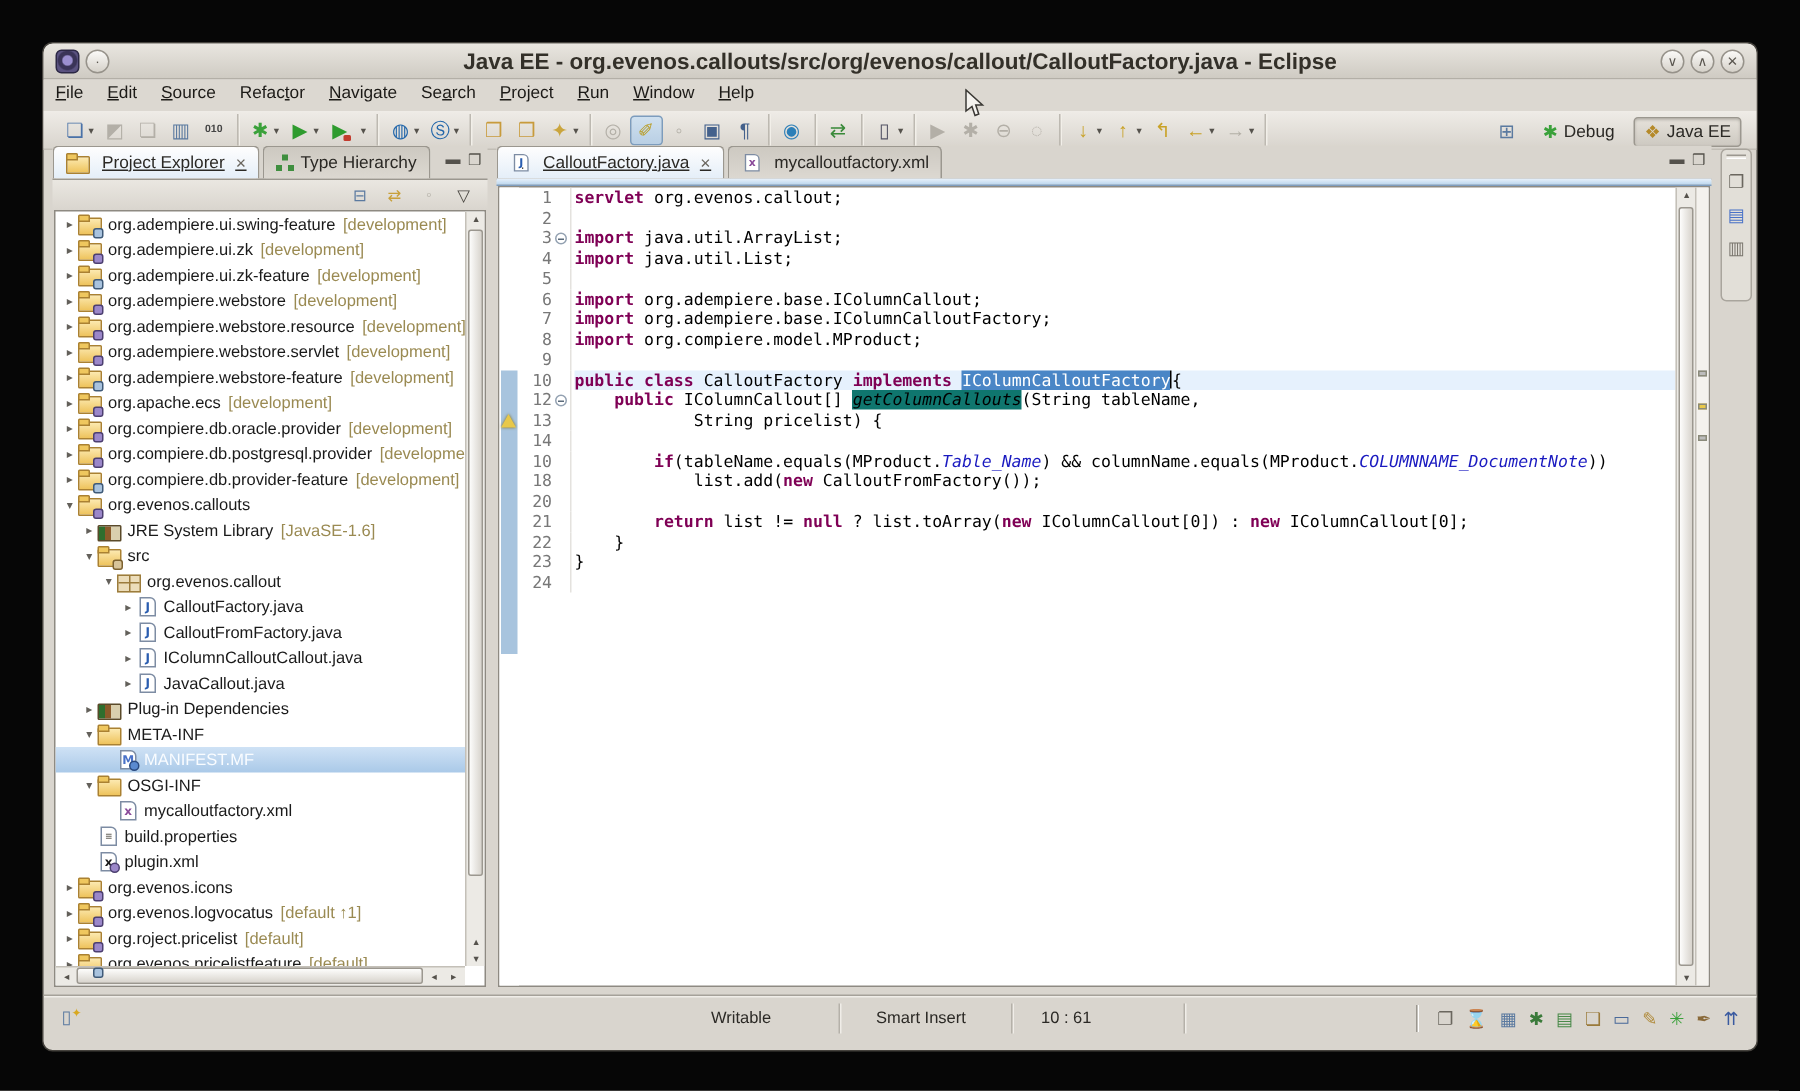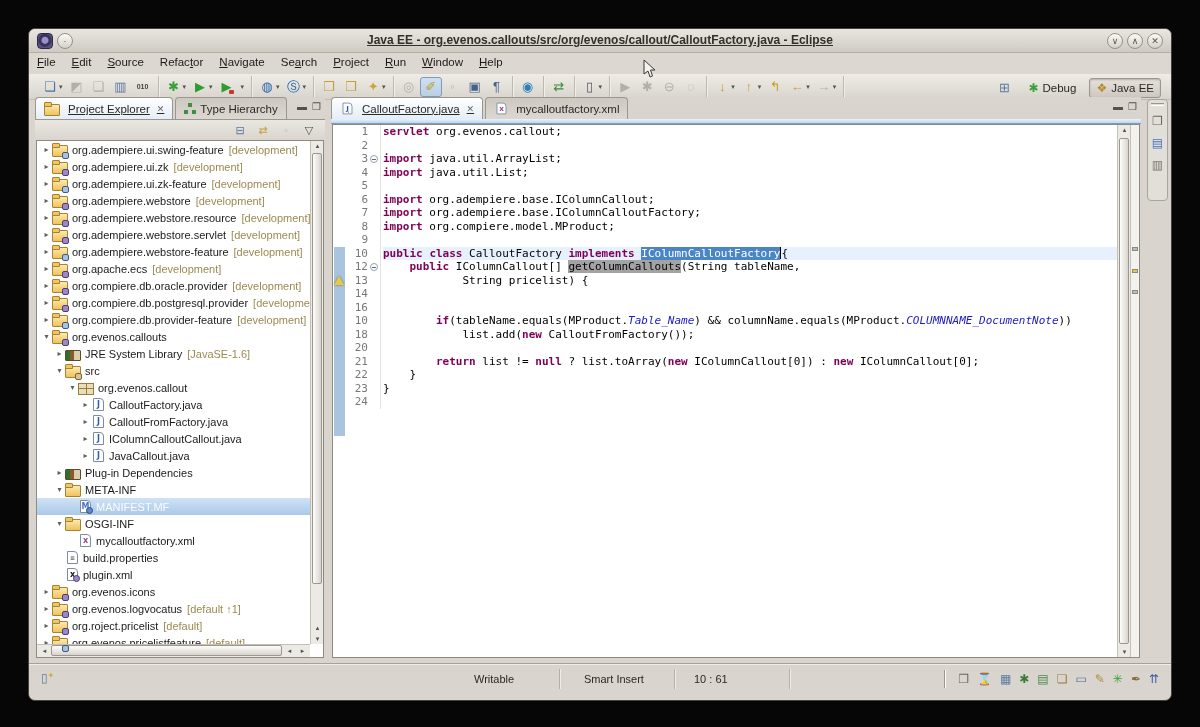--- a/index.html
+++ b/index.html
@@ -4,21 +4,21 @@
 <style>
   html,body{margin:0;padding:0;background:#060606;width:1200px;height:727px;overflow:hidden;
     font-family:"Liberation Sans",sans-serif;-webkit-font-smoothing:antialiased;}
   *{box-sizing:border-box;}
 
   
   .win{position:absolute;left:28px;top:28px;width:1144px;height:673px;background:#d9d5ce;
     border:1px solid #45423d;border-radius:7px;box-shadow:inset 0 1px 0 #efece7;}
   .titlebar{position:absolute;left:0;top:0;right:0;height:24px;border-radius:7px 7px 0 0;
     background:linear-gradient(#e9e6e0,#cfcbc3);border-bottom:1px solid #b3afa7;}
-  .title{position:absolute;left:0;right:0;top:4px;text-align:center;font-size:12px;font-weight:bold;color:#333029;text-decoration:underline;}
+  .title{position:absolute;left:0;right:0;top:4px;text-align:center;font-size:15px;font-weight:bold;color:#333029;}
   .wicon{position:absolute;left:8px;top:4px;width:16px;height:16px;border-radius:4px;
     background:radial-gradient(circle at 50% 45%,#9b8fd0 0 3px,#3a3458 4px 6px,#5a5280 7px);border:1px solid #2c2845;}
   .wbtn{position:absolute;top:4px;width:16px;height:16px;border-radius:50%;
     background:linear-gradient(#fbfaf8,#d5d1c9);border:1px solid #96928a;color:#5a564f;
     font-size:9px;line-height:14px;text-align:center;cursor:default;}
   .cursor{position:absolute;left:614px;top:30px;z-index:50;}
 
   
   .menubar{position:absolute;left:0;top:24px;right:0;height:21px;background:#dcd8d1;font-size:11.5px;color:#1c1a17;}
   .menu-item{display:inline-block;padding:3px 8px 0 8px;height:21px;}
@@ -100,21 +100,21 @@
   .cline{display:flex;height:13.5px;white-space:pre;}
   .ln{width:22px;text-align:right;color:#787878;flex:none;}
   .foldc{width:13px;flex:none;position:relative;border-right:1px solid #e4e2de;margin-right:2px;}
   .foldm{position:absolute;left:2px;top:2.5px;width:8px;height:8px;border:1px solid #93a1b1;border-radius:50%;background:#fff;}
   .foldm::before{content:"";position:absolute;left:1px;top:3px;width:4px;height:1px;background:#5a6a7a;}
   .ct{flex:1;color:#000;}
   .cline.current .ct{background:#e6f1fd;}
   .tk{color:#7f0055;font-weight:bold;}
   .ts{color:#1a1ac0;font-style:italic;}
   .tsel{background:#4a86c6;color:#fff;}
-  .tocc{background:#a3a3a3;}
+  .tocc{background:#0f766e;font-style:italic;}
   .caret{display:inline-block;width:1px;height:12px;background:#000;vertical-align:-2px;}
   .overview{width:9px;flex:none;background:#f4f2ee;border-left:1px solid #c4c0b8;position:relative;}
   .ov-mark{position:absolute;left:1px;width:6px;height:4px;}
   .ed-sb{width:13px;flex:none;background:#eceae5;border-left:1px solid #c4c0b8;position:relative;}
 
   
   .ministrip{position:absolute;left:1118px;top:70px;width:21px;height:102px;background:#e2dfd8;
     border:1px solid #a9a59d;border-radius:4px;display:flex;flex-direction:column;align-items:center;padding-top:3px;gap:8px;}
   .ministrip .grip{width:13px;height:3px;border-top:1px solid #9b978f;border-bottom:1px solid #fff;}
   .ministrip .mi{font-size:12px;}
@@ -556,21 +556,20 @@
           <div class="cline"><span class="ln">4</span><span class="foldc"></span><span class="ct"><span class="tk">import</span><span class="td"> java.util.List;</span></span></div>
           <div class="cline"><span class="ln">5</span><span class="foldc"></span><span class="ct"></span></div>
           <div class="cline"><span class="ln">6</span><span class="foldc"></span><span class="ct"><span class="tk">import</span><span class="td"> org.adempiere.base.IColumnCallout;</span></span></div>
           <div class="cline"><span class="ln">7</span><span class="foldc"></span><span class="ct"><span class="tk">import</span><span class="td"> org.adempiere.base.IColumnCalloutFactory;</span></span></div>
           <div class="cline"><span class="ln">8</span><span class="foldc"></span><span class="ct"><span class="tk">import</span><span class="td"> org.compiere.model.MProduct;</span></span></div>
           <div class="cline"><span class="ln">9</span><span class="foldc"></span><span class="ct"></span></div>
           <div class="cline current"><span class="ln">10</span><span class="foldc"></span><span class="ct"><span class="tk">public</span><span class="td"> </span><span class="tk">class</span><span class="td"> CalloutFactory </span><span class="tk">implements</span><span class="td"> </span><span class="tsel">IColumnCalloutFactory</span><span class="caret"></span><span class="td">{</span></span></div>
           <div class="cline"><span class="ln">12</span><span class="foldc"><span class="foldm"></span></span><span class="ct"><span class="td">    </span><span class="tk">public</span><span class="td"> IColumnCallout[] </span><span class="tocc">getColumnCallouts</span><span class="td">(String tableName,</span></span></div>
           <div class="cline"><span class="ln">13</span><span class="foldc"></span><span class="ct"><span class="td">            String pricelist) {</span></span></div>
           <div class="cline"><span class="ln">14</span><span class="foldc"></span><span class="ct"></span></div>
-          <div class="cline"><span class="ln">16</span><span class="foldc"></span><span class="ct"></span></div>
           <div class="cline"><span class="ln">10</span><span class="foldc"></span><span class="ct"><span class="td">        </span><span class="tk">if</span><span class="td">(tableName.equals(MProduct.</span><span class="ts">Table_Name</span><span class="td">) &amp;&amp; columnName.equals(MProduct.</span><span class="ts">COLUMNNAME_DocumentNote</span><span class="td">))</span></span></div>
           <div class="cline"><span class="ln">18</span><span class="foldc"></span><span class="ct"><span class="td">            list.add(</span><span class="tk">new</span><span class="td"> CalloutFromFactory());</span></span></div>
           <div class="cline"><span class="ln">20</span><span class="foldc"></span><span class="ct"></span></div>
           <div class="cline"><span class="ln">21</span><span class="foldc"></span><span class="ct"><span class="td">        </span><span class="tk">return</span><span class="td"> list != </span><span class="tk">null</span><span class="td"> ? list.toArray(</span><span class="tk">new</span><span class="td"> IColumnCallout[0]) : </span><span class="tk">new</span><span class="td"> IColumnCallout[0];</span></span></div>
           <div class="cline"><span class="ln">22</span><span class="foldc"></span><span class="ct"><span class="td">    }</span></span></div>
           <div class="cline"><span class="ln">23</span><span class="foldc"></span><span class="ct"><span class="td">}</span></span></div>
           <div class="cline"><span class="ln">24</span><span class="foldc"></span><span class="ct"></span></div>
         </div>
       <div class="ed-sb">
         <span class="sb-arr" style="top:1px">▴</span>

